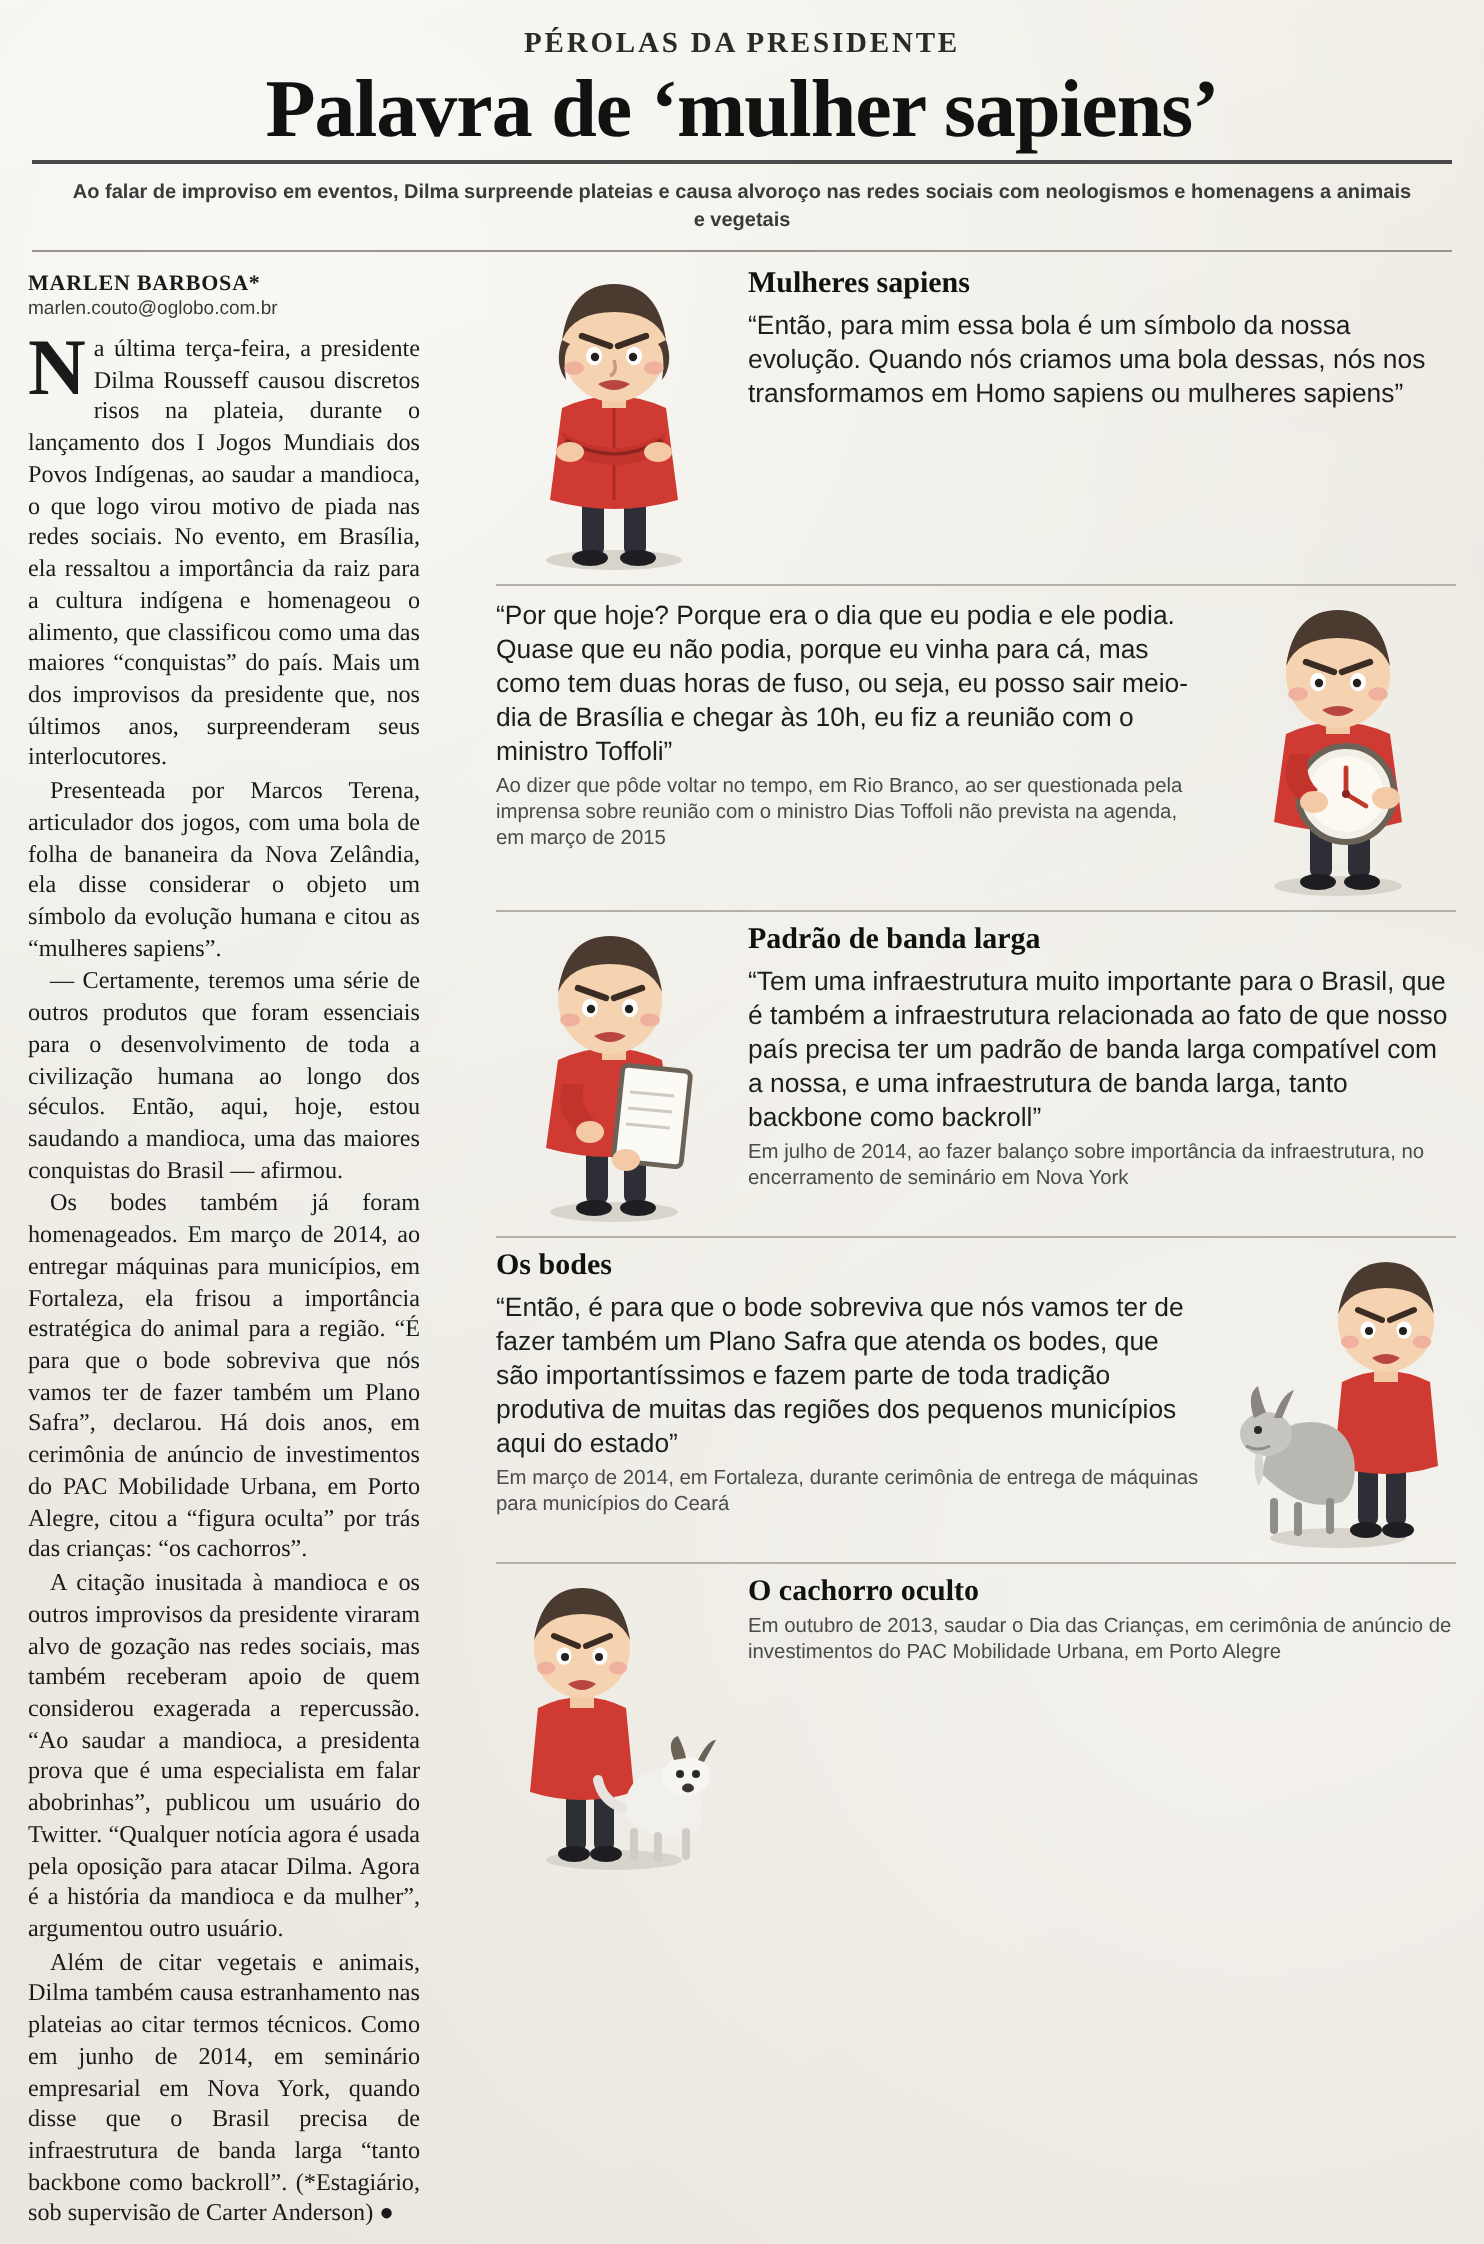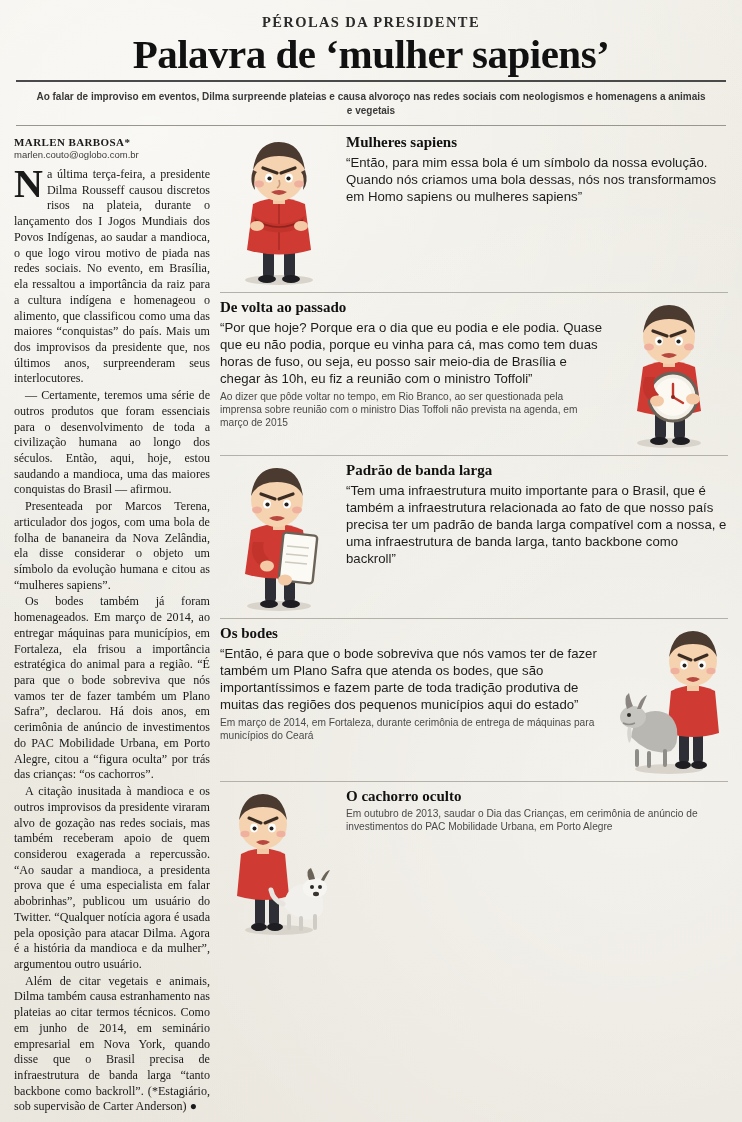--- a/index.html
+++ b/index.html
@@ -88,20 +88,21 @@
     padding:2px 4px 0 0;
   }
 
   
   .block{
     display:flex;
     gap:8px;
     padding:6px 0 6px 0;
     border-top:1px solid #b5b1a8;
     align-items:flex-start;
+    margin-left:28px;
   }
   .block.first{border-top:none;padding-top:0;}
   .block.rev{flex-direction:row-reverse;}
   .art{
     width:118px;flex:0 0 118px;
     display:flex;align-items:flex-start;justify-content:center;
   }
   .txt{flex:1 1 auto;}
   .q-title{
     font-family:"Liberation Serif", serif;
@@ -136,22 +137,22 @@
   <div class="standfirst">Ao falar de improviso em eventos, Dilma surpreende plateias e causa alvoroço nas redes sociais com neologismos e homenagens a animais e vegetais</div>
   <div class="rule2"></div>
 
   <div class="content">
 
     <div class="col-left">
       <div class="byline">MARLEN BARBOSA*</div>
       <div class="byline-mail">marlen.couto@oglobo.com.br</div>
       <div class="article">
         <p class="first"><span class="dropcap">N</span><span>a última terça-feira, a presidente Dilma Rousseff causou discretos risos na plateia, durante o lançamento dos I Jogos Mundiais dos Povos Indígenas, ao saudar a mandioca, o que logo virou motivo de piada nas redes sociais. No evento, em Brasília, ela ressaltou a importância da raiz para a cultura indígena e homenageou o alimento, que classificou como uma das maiores “conquistas” do país. Mais um dos improvisos da presidente que, nos últimos anos, surpreenderam seus interlocutores.</span></p>
+        <p>Presenteada por Marcos Terena, articulador dos jogos, com uma bola de folha de bananeira da Nova Zelândia, ela disse considerar o objeto um símbolo da evolução humana e citou as “mulheres sapiens”.</p>
         <p>— Certamente, teremos uma série de outros produtos que foram essenciais para o desenvolvimento de toda a civilização humana ao longo dos séculos. Então, aqui, hoje, estou saudando a mandioca, uma das maiores conquistas do Brasil — afirmou.</p>
-        <p>Presenteada por Marcos Terena, articulador dos jogos, com uma bola de folha de bananeira da Nova Zelândia, ela disse considerar o objeto um símbolo da evolução humana e citou as “mulheres sapiens”.</p>
         <p>Os bodes também já foram homenageados. Em março de 2014, ao entregar máquinas para municípios, em Fortaleza, ela frisou a importância estratégica do animal para a região. “É para que o bode sobreviva que nós vamos ter de fazer também um Plano Safra”, declarou. Há dois anos, em cerimônia de anúncio de investimentos do PAC Mobilidade Urbana, em Porto Alegre, citou a “figura oculta” por trás das crianças: “os cachorros”.</p>
         <p>A citação inusitada à mandioca e os outros improvisos da presidente viraram alvo de gozação nas redes sociais, mas também receberam apoio de quem considerou exagerada a repercussão. “Ao saudar a mandioca, a presidenta prova que é uma especialista em falar abobrinhas”, publicou um usuário do Twitter. “Qualquer notícia agora é usada pela oposição para atacar Dilma. Agora é a história da mandioca e da mulher”, argumentou outro usuário.</p>
         <p>Além de citar vegetais e animais, Dilma também causa estranhamento nas plateias ao citar termos técnicos. Como em junho de 2014, em seminário empresarial em Nova York, quando disse que o Brasil precisa de infraestrutura de banda larga “tanto backbone como backroll”. (*Estagiário, sob supervisão de Carter Anderson) ●</p>
       </div>
     </div>
 
     <div class="col-right">
 
       <div class="block first">
         <div class="art">
@@ -223,21 +224,20 @@
             <ellipse cx="46" cy="42" rx="4" ry="4.6" fill="#fff"></ellipse>
             <ellipse cx="66" cy="42" rx="4" ry="4.6" fill="#fff"></ellipse>
             <circle cx="46.5" cy="42.5" r="2.1" fill="#23201d"></circle>
             <circle cx="65.5" cy="42.5" r="2.1" fill="#23201d"></circle>
             <ellipse cx="36" cy="48" rx="5" ry="3.4" fill="#eda79a" opacity=".8"></ellipse>
             <ellipse cx="76" cy="48" rx="5" ry="3.4" fill="#eda79a" opacity=".8"></ellipse>
             <path d="M48 56 q8 -4 16 0 q-8 6 -16 0 z" fill="#b8483f"></path>
           </svg>
         </div>
         <div class="txt">
-          <div class="q-title">De volta ao passado</div>
           <div class="q-body">“Por que hoje? Porque era o dia que eu podia e ele podia. Quase que eu não podia, porque eu vinha para cá, mas como tem duas horas de fuso, ou seja, eu posso sair meio-dia de Brasília e chegar às 10h, eu fiz a reunião com o ministro Toffoli”</div>
           <div class="q-note">Ao dizer que pôde voltar no tempo, em Rio Branco, ao ser questionada pela imprensa sobre reunião com o ministro Dias Toffoli não prevista na agenda, em março de 2015</div>
         </div>
       </div>
 
       <div class="block">
         <div class="art">
           <svg width="112" height="150" viewBox="0 0 112 150">
             <ellipse cx="56" cy="144" rx="32" ry="5" fill="#d8d4cb"></ellipse>
             <rect x="42" y="106" width="11" height="34" rx="4" fill="#2e2e36"></rect>
@@ -261,20 +261,21 @@
             <circle cx="44.5" cy="42.5" r="2.1" fill="#23201d"></circle>
             <circle cx="63.5" cy="42.5" r="2.1" fill="#23201d"></circle>
             <ellipse cx="34" cy="48" rx="5" ry="3.4" fill="#eda79a" opacity=".8"></ellipse>
             <ellipse cx="74" cy="48" rx="5" ry="3.4" fill="#eda79a" opacity=".8"></ellipse>
             <path d="M46 56 q8 -4 16 0 q-8 6 -16 0 z" fill="#b8483f"></path>
           </svg>
         </div>
         <div class="txt">
           <div class="q-title">Padrão de banda larga</div>
           <div class="q-body">“Tem uma infraestrutura muito importante para o Brasil, que é também a infraestrutura relacionada ao fato de que nosso país precisa ter um padrão de banda larga compatível com a nossa, e uma infraestrutura de banda larga, tanto backbone como backroll”</div>
+          <div class="q-note">Em julho de 2014, ao fazer balanço sobre importância da infraestrutura, no encerramento de seminário em Nova York</div>
         </div>
       </div>
 
       <div class="block rev">
         <div class="art">
           <svg width="112" height="150" viewBox="0 0 112 150">
             <ellipse cx="56" cy="144" rx="34" ry="5" fill="#d8d4cb"></ellipse>
 
             <rect x="66" y="104" width="10" height="34" rx="4" fill="#2e2e36"></rect>
             <rect x="80" y="104" width="10" height="34" rx="4" fill="#2e2e36"></rect>

